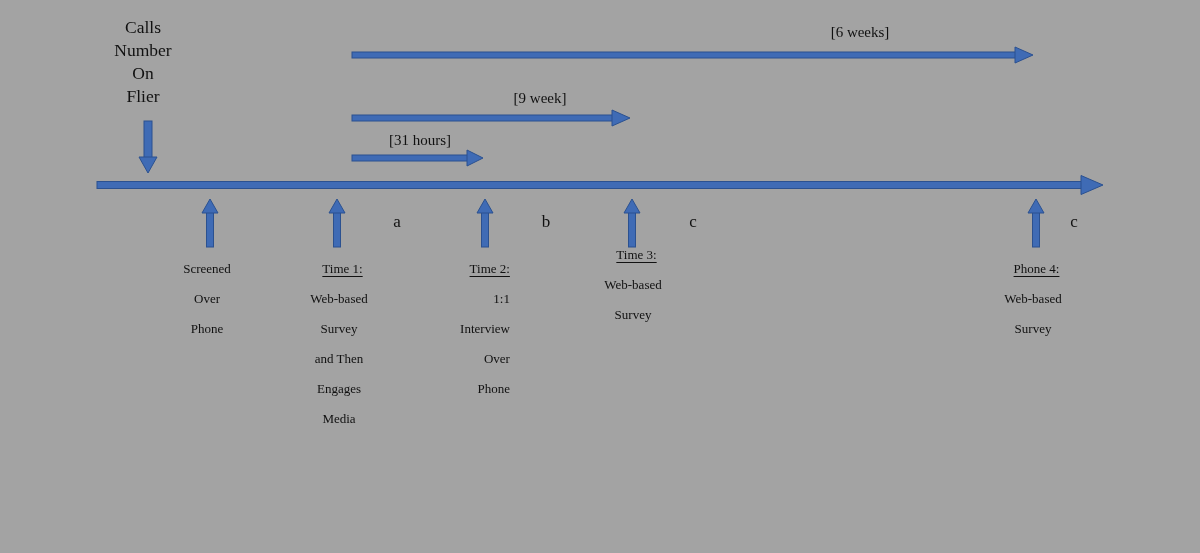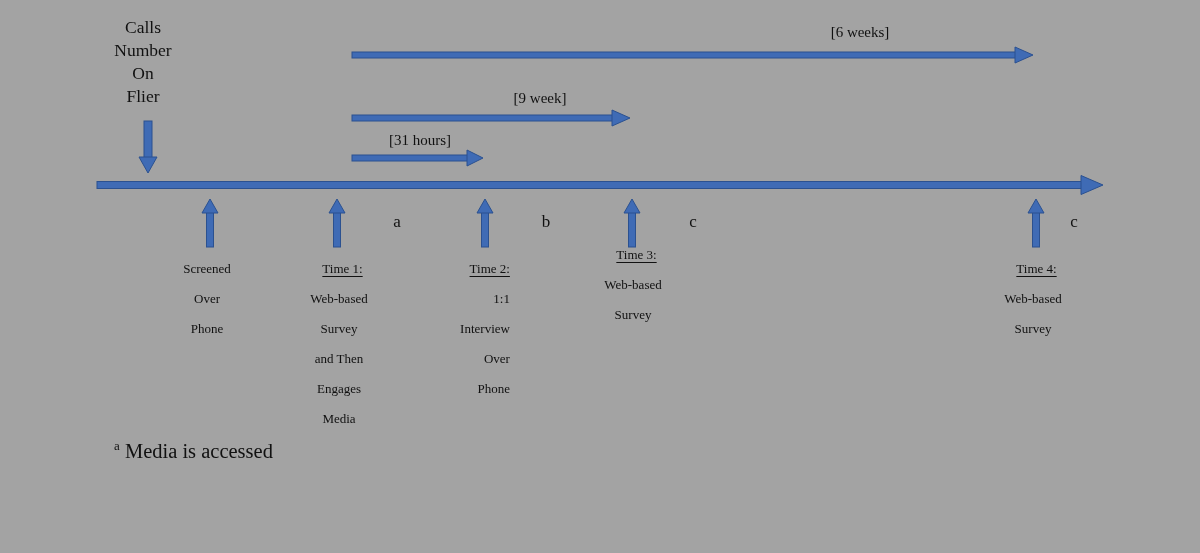--- a/index.html
+++ b/index.html
@@ -124,21 +124,20 @@
     <span class="event-title">Time 2:</span>
     <div>1:1<br>Interview<br>Over<br>Phone</div>
   </div>
 
   <div class="txt event-label" style="left:633px; top:240px;">
     <span class="event-title">Time 3:</span>
     <div>Web-based<br>Survey</div>
   </div>
 
   <div class="txt event-label" style="left:1033px; top:254px;">
-    <span class="event-title">Time 4:</span>
+    <span class="event-title">Phone 4:</span>
     <div>Web-based<br>Survey</div>
   </div>
 
   <div class="footnotes">
-    <div class="footnote"><sup>a</sup> <span>Media is accessed</span></div>
   </div>
 
 </div>
 
 </body></html>

